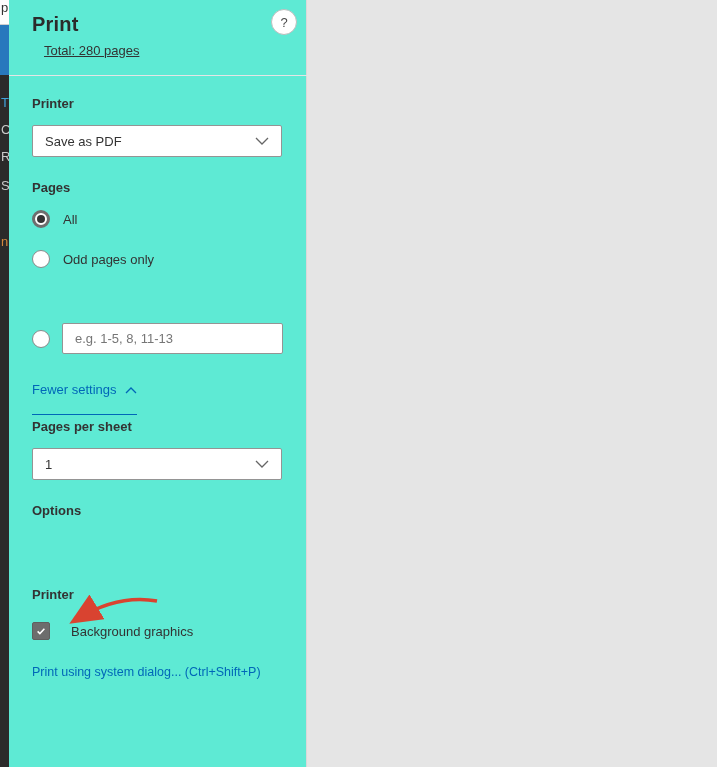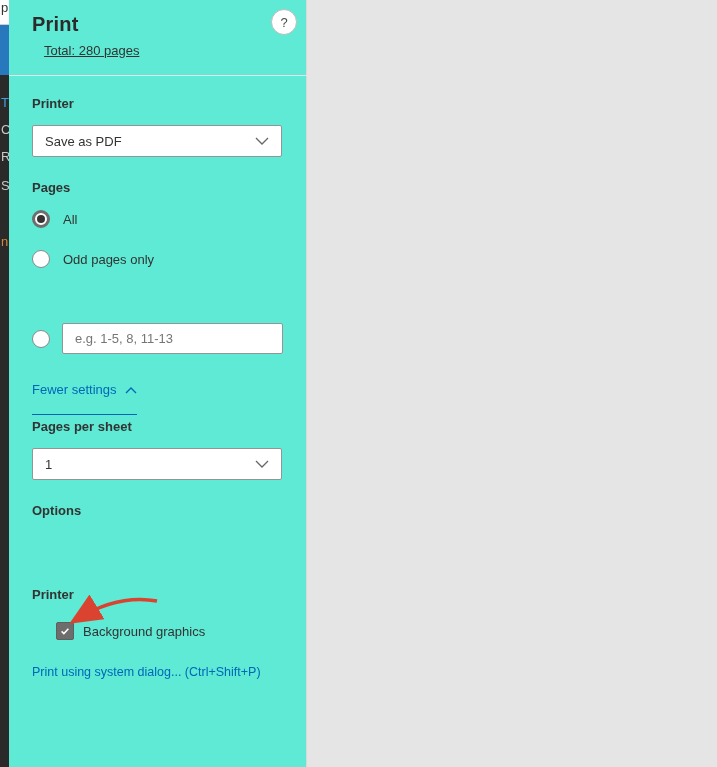--- a/index.html
+++ b/index.html
@@ -37,21 +37,21 @@
 
   .custom-input { position:absolute; left:53px; top:323px; width:221px; height:31px; border:1px solid #949494; border-radius:2px;
     font-size:13px; color:#333; padding:9px 12px; font-family:"Liberation Sans","DejaVu Sans",sans-serif; }
   .custom-input::placeholder { color:#767676; opacity:1; }
 
   .link { color:#0067b8; font-size:13px; text-decoration:none; cursor:pointer; }
   .fewer { position:absolute; left:23px; top:382px; display:inline-flex; align-items:center; gap:8px;
     border-bottom:1px solid #0067b8; padding-bottom:17px; }
   .sys-link { position:absolute; left:23px; top:665px; font-size:12.5px; }
 
-  .checkbox-row { position:absolute; left:23px; top:622px; display:flex; align-items:center; gap:9px; cursor:pointer;margin-left:24px; }
+  .checkbox-row { position:absolute; left:23px; top:622px; display:flex; align-items:center; gap:21px; cursor:pointer; }
   .checkbox { width:18px; height:18px; background:#6d6d6d; border:1px solid #5f5f5f; border-radius:2px;
     display:flex; align-items:center; justify-content:center; flex:0 0 auto; }
   .checkbox-label { font-size:13px; color:#333; }
 
   .arrow-overlay { position:absolute; left:52px; top:594px; width:104px; height:38px; pointer-events:none; }
 
   .preview-area { position:absolute; left:308px; top:0; width:409px; height:767px; background:#e5e5e5; }
 </style>
 </head>
 <body>

